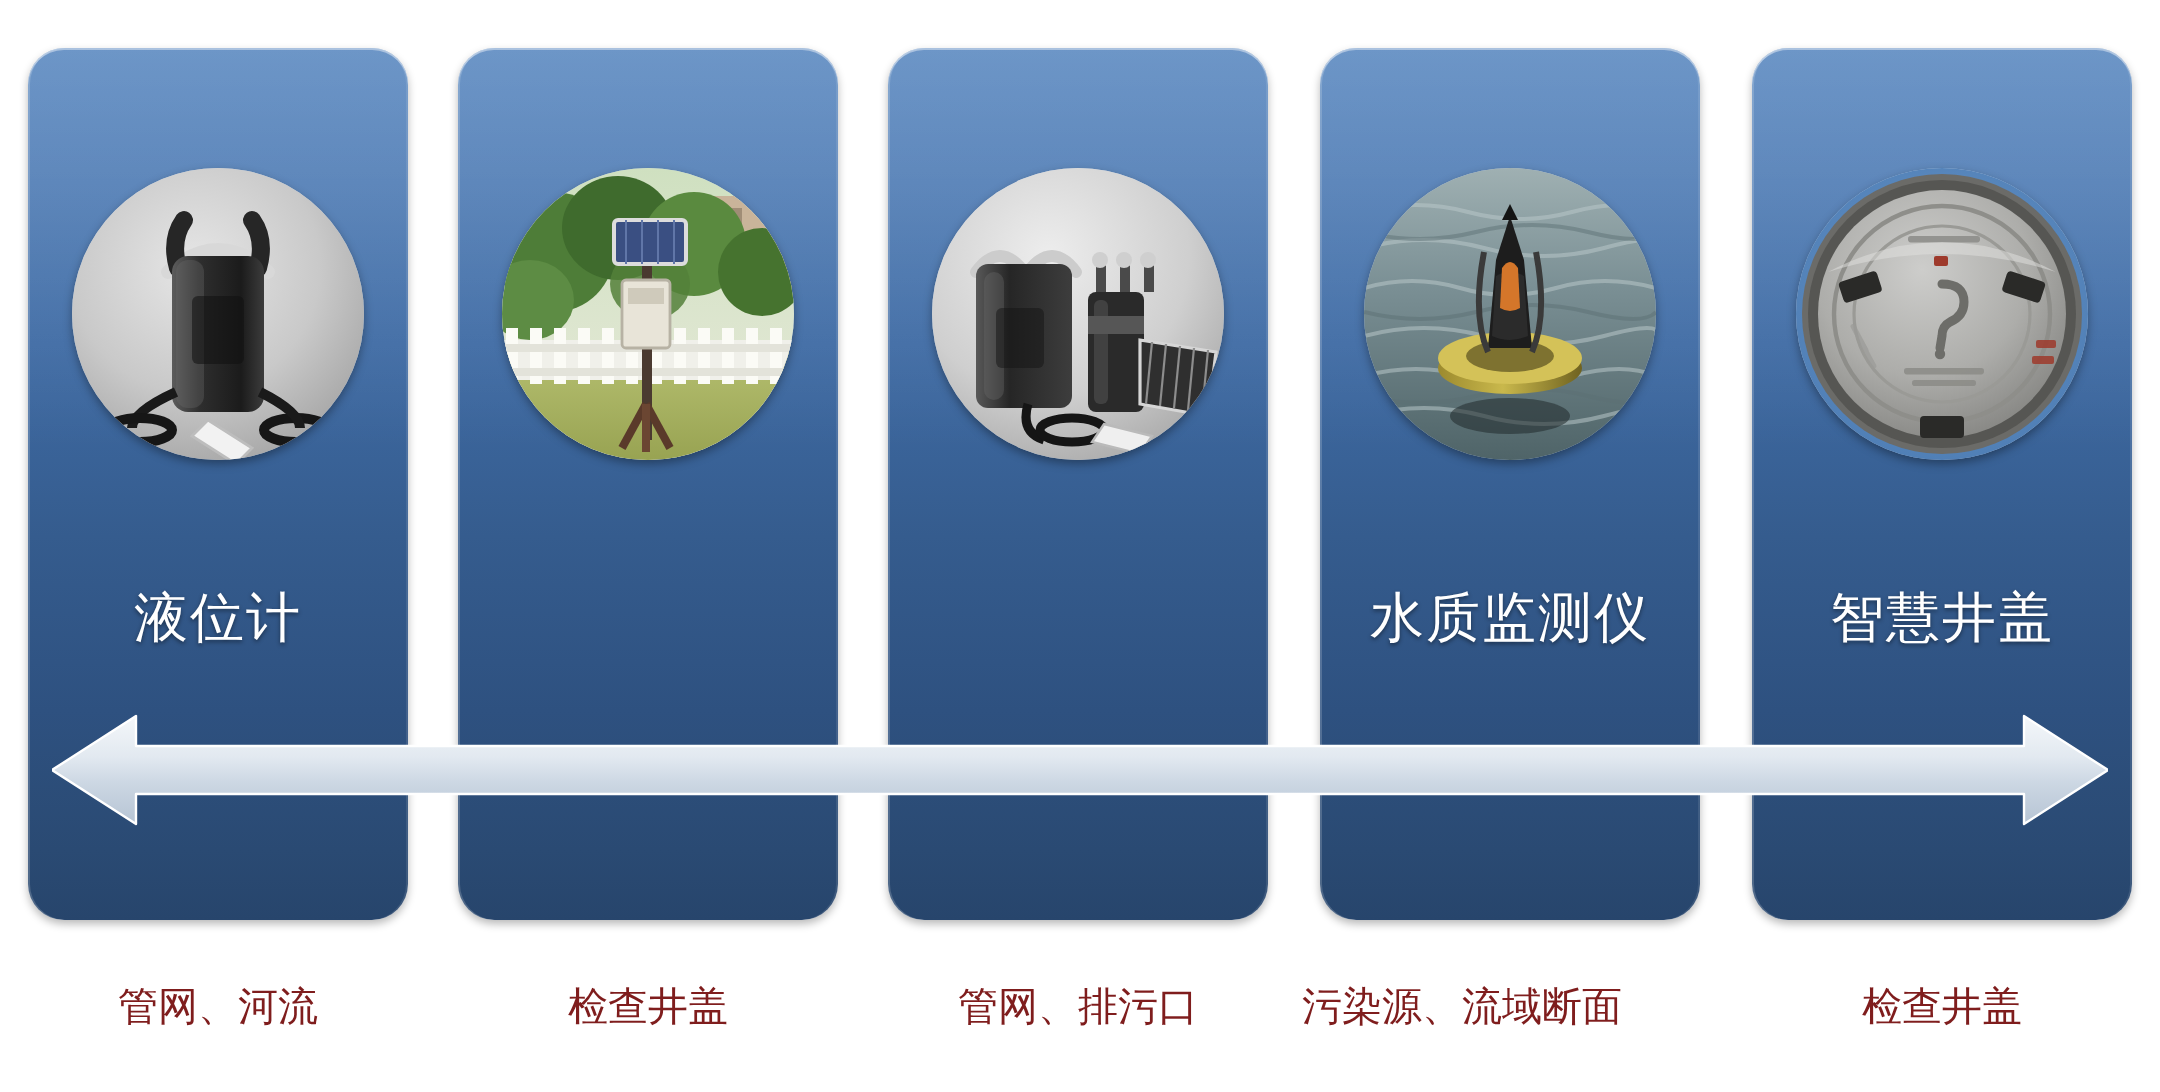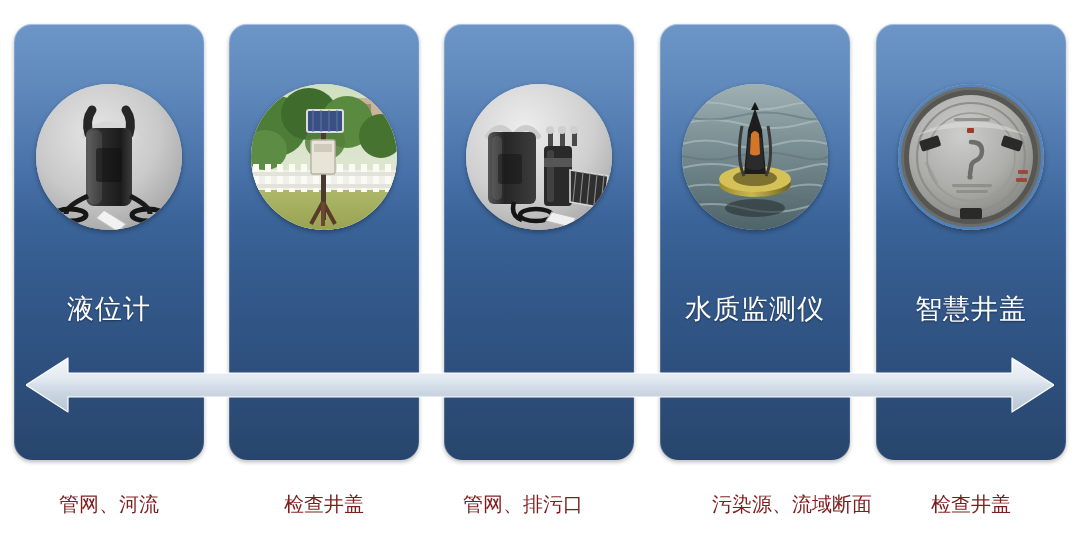--- a/index.html
+++ b/index.html
@@ -109,22 +109,22 @@
     top: 492px;
     width: 190px;
     text-align: center;
     color: #7f1d1d;
     font-size: 20px;
     line-height: 24px;
     white-space: nowrap;
   }
   .cap-1 { left: 14px; }
   .cap-2 { left: 229px; }
-  .cap-3 { left: 428px; }
-  .cap-4 { left: 692px; width: 200px; }
+  .cap-3 { left: 444px; }
+  .cap-4 { left: 631px; width: 200px; }
   .cap-5 { left: 876px; }
 </style>
 </head>
 <body>
 
 <div id="stage">
 
   <div class="card card-1">
     <div class="photo">
       <svg viewBox="0 0 146 146" xmlns="http://www.w3.org/2000/svg">

